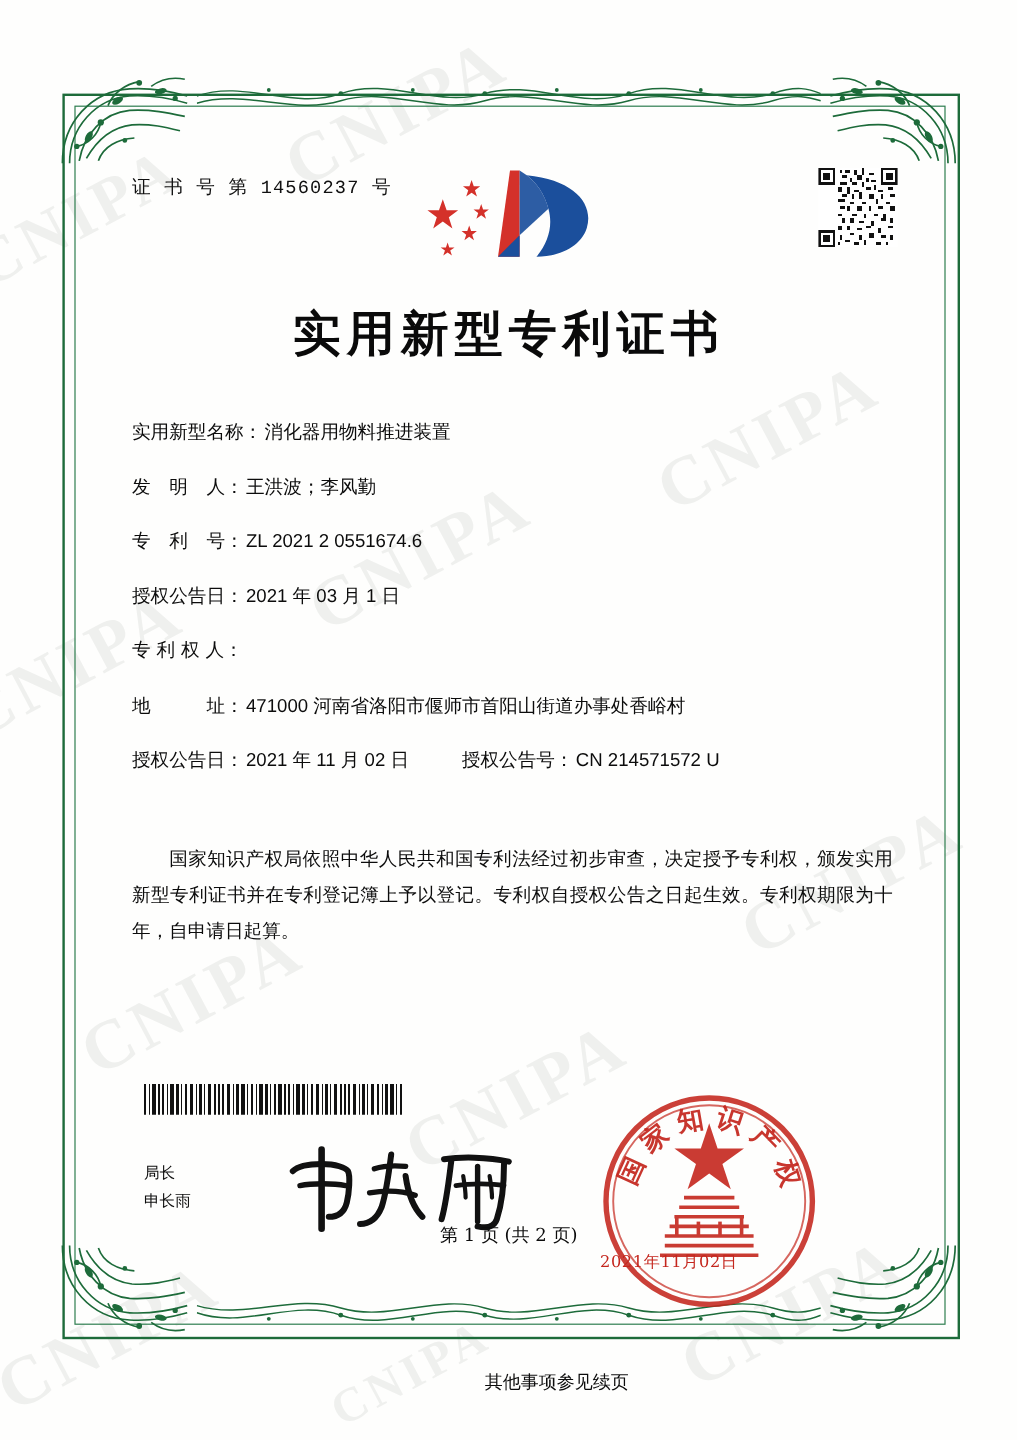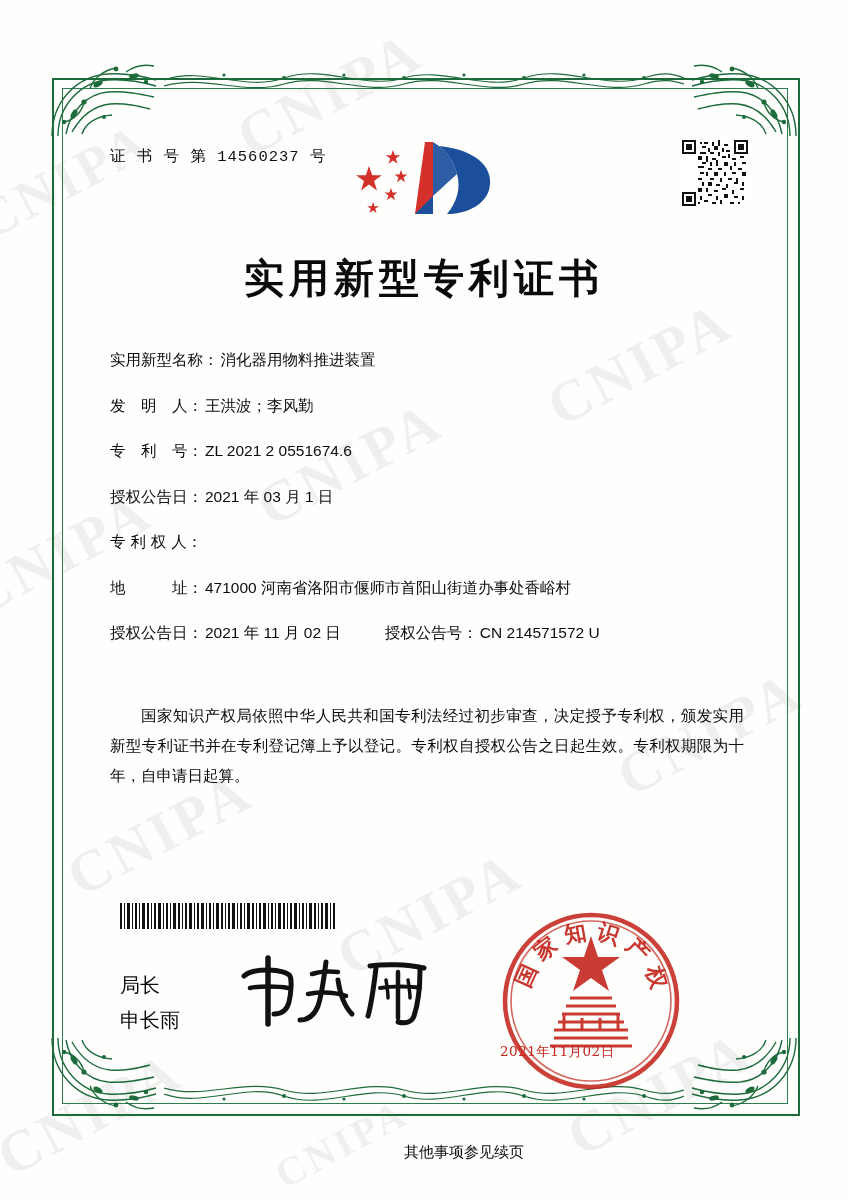--- a/index.html
+++ b/index.html
@@ -178,21 +178,21 @@
     top: 815px;
     width: 218px;
     height: 26px;
   }
 
   .signature-block {
     position: absolute;
     left: 58px;
     top: 880px;
     font-family: "DejaVu Serif", "Liberation Serif", serif;
-    font-size: 20px;
+    font-size: 13px;
     line-height: 1.75;
     color: #0c0c0c;
   }
 
   .handwriting {
     position: absolute;
     left: 172px;
     top: 862px;
     width: 215px;
     height: 80px;
@@ -668,15 +668,16 @@
         </defs>
         <text font-family="DejaVu Serif, Liberation Serif, serif" font-size="22" font-weight="bold" fill="#c4261d" opacity="0.92" letter-spacing="8">
           <textPath href="#sealArc" startOffset="6%">国家知识产权局</textPath>
         </text>
       </svg>
     </div>
     <div class="seal-date">2021年11月02日</div>
 
   </div>
 
+  <div class="page-no">第 1 页 (共 2 页)</div>
   <div class="footer-note">其他事项参见续页</div>
 
 </div>
 
 </body></html>

